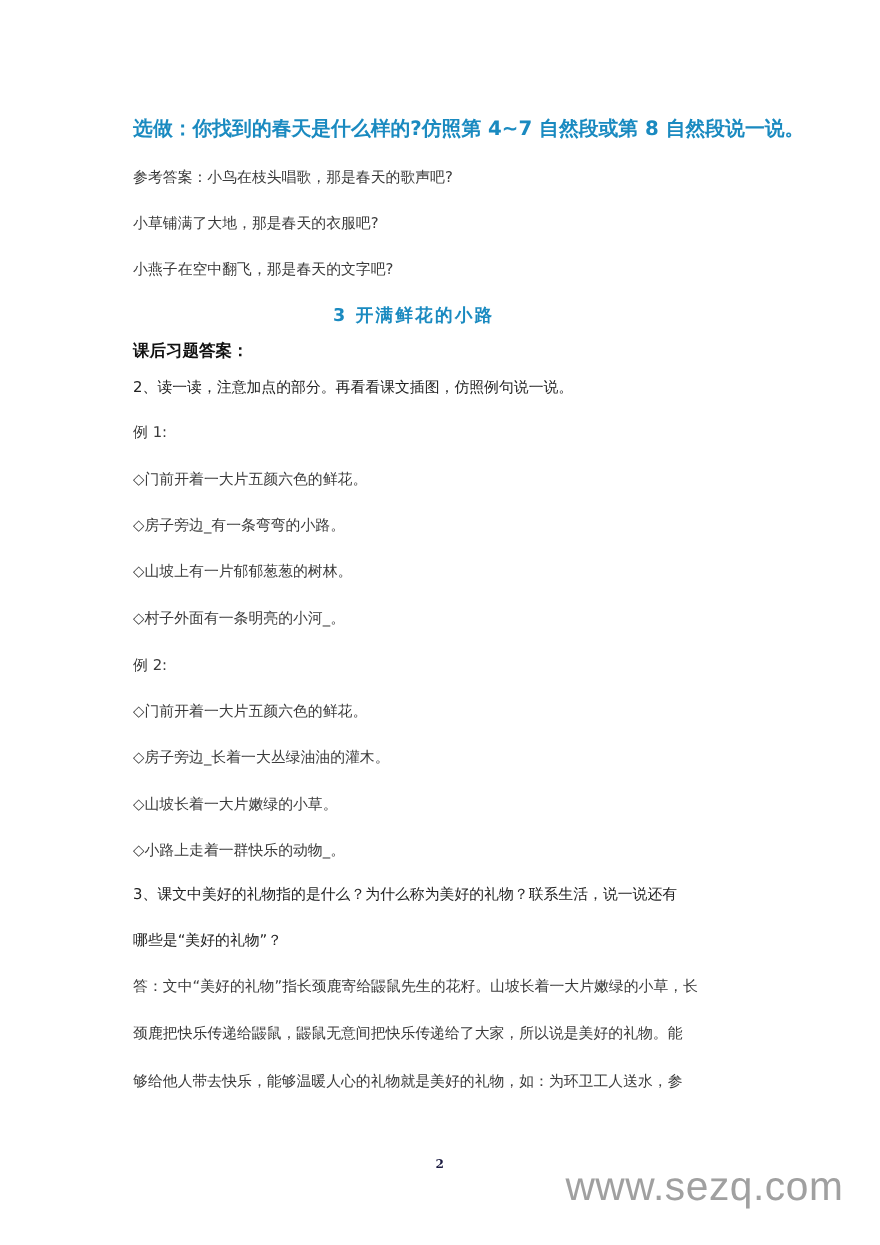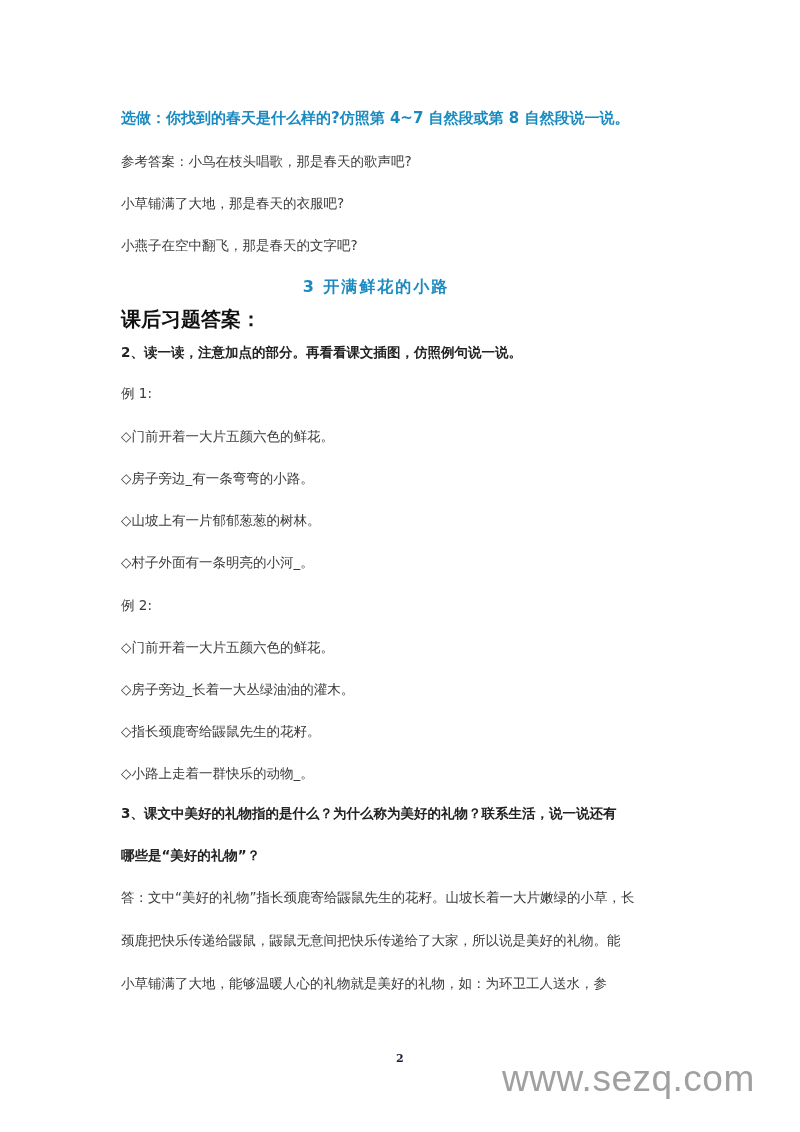--- a/index.html
+++ b/index.html
@@ -23,56 +23,56 @@
       position: absolute;
       left: 121px;
       white-space: nowrap;
       font-size: 13.5px;
       line-height: 18px;
       color: #3a3a3a;
     }
     .blue-bold {
       color: #1a8ac0;
       font-weight: bold;
-      font-size: 15px;
+      font-size: 18px;
       text-align: right;
     }
     .title {
       position: absolute;
       left: 0;
       width: 752px;
       text-align: center;
       color: #1a8ac0;
       font-weight: bold;
       font-size: 16px;
       letter-spacing: 2px;
       line-height: 22px;
     }
     .section-head {
       font-weight: bold;
-      font-size: 20px;
+      font-size: 15px;
       color: #111111;
     }
     .q {
-      font-weight: bold;
+      font-weight: normal;
       color: #222222;
       font-size: 13.5px;
     }
     .page-num {
       position: absolute;
       left: 396px;
       top: 1052px;
       font-family: "DejaVu Serif", "Liberation Serif", serif;
       font-weight: bold;
       font-size: 11px;
       color: #1a1a40;
     }
     .watermark {
       position: absolute;
-      left: 502px;
+      left: 514px;
       top: 1058px;
       font-family: "Liberation Sans", sans-serif;
       font-size: 37px;
       color: #a0a0a0;
       letter-spacing: 0.5px;
     }
   </style>
 </head>
 <body>
 
@@ -92,27 +92,27 @@
 
   <div class="line" style="top:384px;">例 1:</div>
   <div class="line" style="top:427px;">◇门前开着一大片五颜六色的鲜花。</div>
   <div class="line" style="top:469px;">◇房子旁边_有一条弯弯的小路。</div>
   <div class="line" style="top:511px;">◇山坡上有一片郁郁葱葱的树林。</div>
   <div class="line" style="top:553px;">◇村子外面有一条明亮的小河_。</div>
 
   <div class="line" style="top:596px;">例 2:</div>
   <div class="line" style="top:638px;">◇门前开着一大片五颜六色的鲜花。</div>
   <div class="line" style="top:680px;">◇房子旁边_长着一大丛绿油油的灌木。</div>
-  <div class="line" style="top:722px;">◇指长颈鹿寄给鼹鼠先生的花籽。</div>
+  <div class="line" style="top:722px;">◇山坡长着一大片嫩绿的小草。</div>
   <div class="line" style="top:764px;">◇小路上走着一群快乐的动物_。</div>
 
   <div class="line q" style="top:804px;">3、课文中美好的礼物指的是什么？为什么称为美好的礼物？联系生活，说一说还有</div>
   <div class="line q" style="top:846px;">哪些是“美好的礼物”？</div>
 
   <div class="line" style="top:888px;">答：文中“美好的礼物”指长颈鹿寄给鼹鼠先生的花籽。山坡长着一大片嫩绿的小草，长</div>
   <div class="line" style="top:931px;">颈鹿把快乐传递给鼹鼠，鼹鼠无意间把快乐传递给了大家，所以说是美好的礼物。能</div>
-  <div class="line" style="top:974px;">小草铺满了大地，能够温暖人心的礼物就是美好的礼物，如：为环卫工人送水，参</div>
+  <div class="line" style="top:974px;">够给他人带去快乐，能够温暖人心的礼物就是美好的礼物，如：为环卫工人送水，参</div>
 
   <div class="page-num">2</div>
 
   <div class="watermark">www.sezq.com</div>
 
 </div>
 
 </body></html>

